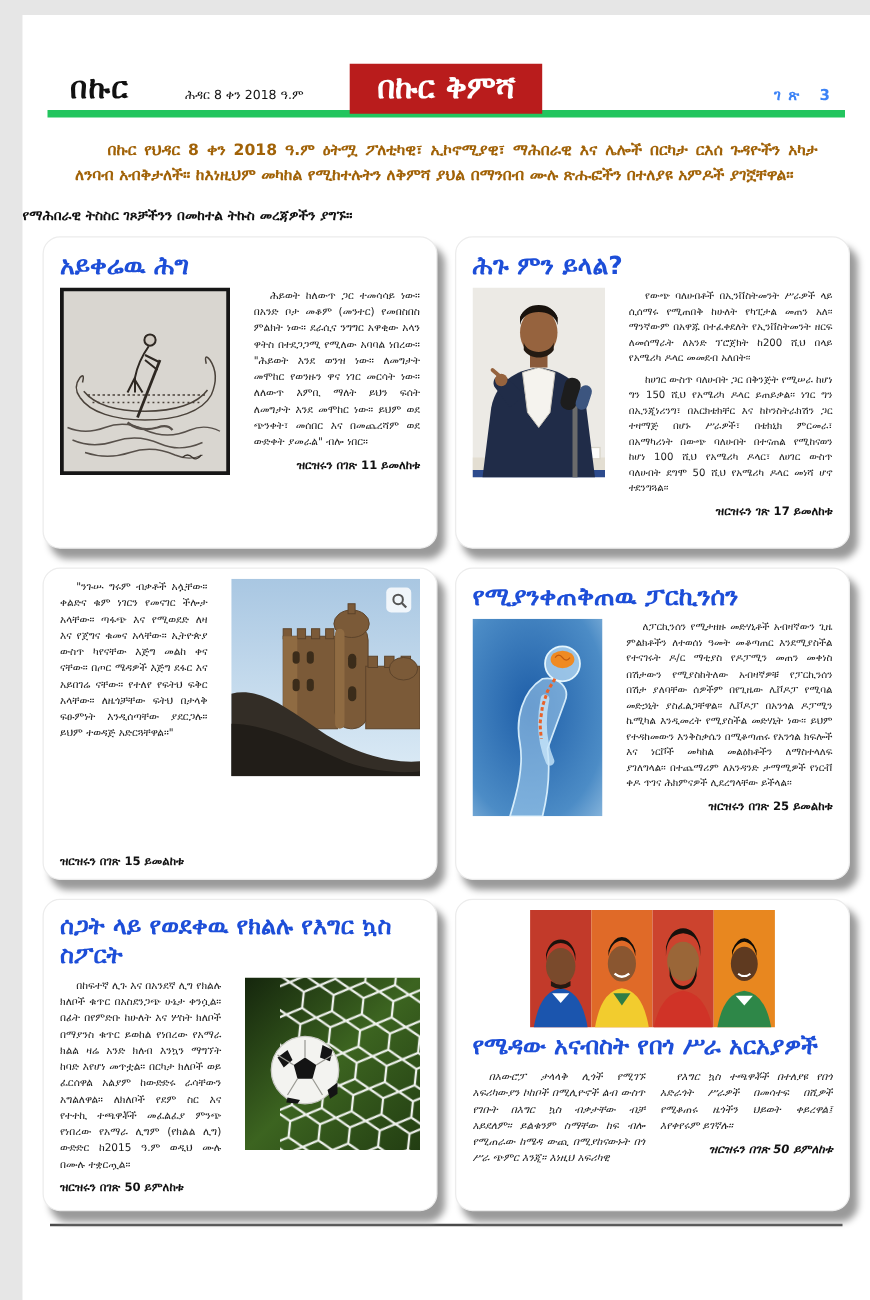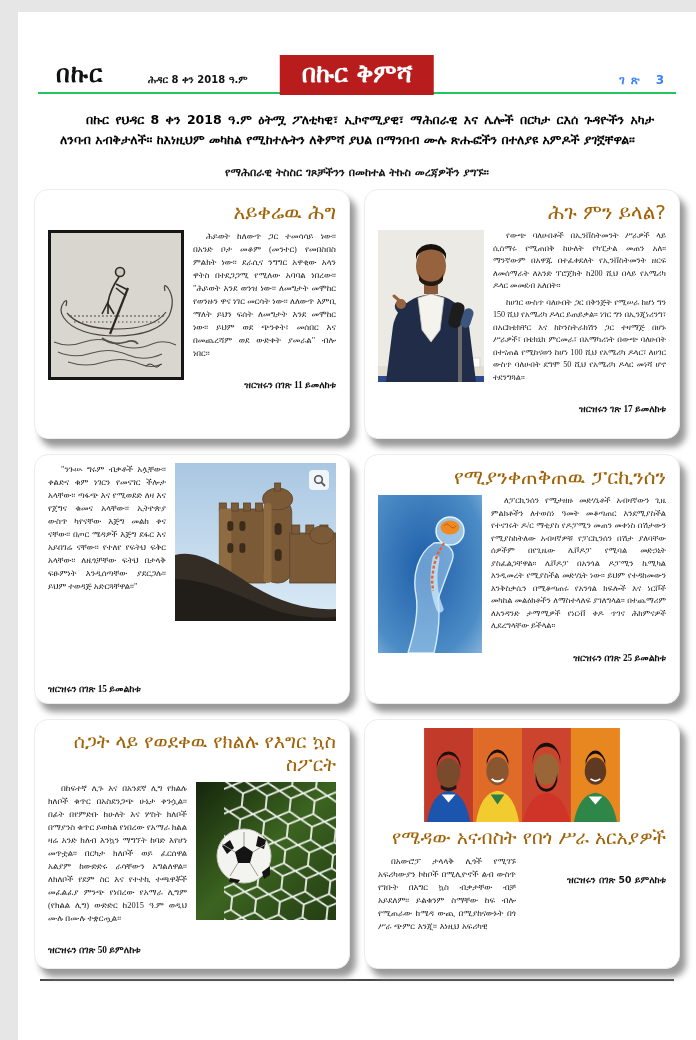--- a/index.html
+++ b/index.html
@@ -14,103 +14,103 @@
   .page {
     position:absolute; left:18px; top:12px;
     width:678px; height:1028px;
     background:#ffffff;
   }
   
   .masthead {
     position:relative;
     margin:10px 20px 0 20px;
     height:72px;
-    border-bottom:2px solid #22c55e;
+    border-bottom:6px solid #22c55e;
   }
   .logo {
     position:absolute; left:18px; bottom:4px;
     font-size:24px; font-weight:bold; color:#111;
     letter-spacing:1px;
   }
   .issue-date {
     position:absolute; left:110px; bottom:6px;
-    font-size:10px; font-weight:bold; color:#111;
+    font-size:10px; font-weight:normal; color:#111;
   }
   .banner {
     position:absolute; left:50%; transform:translateX(-50%); bottom:-3px;
     background:#b91c1c; color:#fff;
     font-size:25px; font-weight:bold;
     padding:4px 22px 6px 22px;
     white-space:nowrap;
   }
   .page-num {
     position:absolute; right:6px; bottom:5px;
     font-size:12px; font-weight:bold; color:#3b82f6;
     letter-spacing:6px;
   }
   
   .intro {
     margin:16px 42px 16px 42px;
-    font-size:12.5px; font-weight:bold; color:#000000;
+    font-size:12.5px; font-weight:bold; color:#a16207;
     text-align:justify; line-height:1.6;
     text-indent:26px;
   }
   .tagline {
     margin:8px 0 2px 0;
-    text-align:center;
+    text-align:left;
     font-size:11px; font-weight:bold; color:#111;
   }
   
   .grid {
     margin:10px 16px 0 16px;
     display:grid;
     grid-template-columns:1fr 1fr;
     grid-auto-rows:250px;
     column-gap:14px; row-gap:15px;
   }
   .card {
     background:#fff;
     border:1px solid #ececec;
     border-radius:14px;
     box-shadow:6px 8px 6px #9a9a9a;
     padding:8px 13px 8px 13px;
     overflow:hidden;
     display:flex; flex-direction:column;
   }
   .ctitle {
-    color:#a16207;
-    font-weight:normal;
+    color:#1d4ed8;
+    font-weight:bold;
     font-size:20px;
     line-height:1.2;
-    text-align:right;
+    text-align:left;
     margin:2px 0 6px 0;
   }
-  .crow { display:flex; gap:9px; flex:1; min-height:0;font-family:Liberation Serif, serif; }
+  .crow { display:flex; gap:19px; flex:1; min-height:0; }
   .imgbox { flex:none; position:relative; }
   .imgbox svg { display:block; }
   .btxt {
     flex:1; min-width:0;
     font-size:8.4px; line-height:1.55;
     color:#1d1d1d; text-align:justify;
   }
   .btxt p { margin:0 0 4px 0; text-indent:13px; }
   .cfoot {
     font-weight:bold; font-size:9.3px; color:#111;
-    margin-top:18px;
+    margin-top:6px;
   }
   .right { text-align:right; }
   .left-col { width:118px; flex:none; display:flex; flex-direction:column; }
   .magnifier {
     position:absolute; top:7px; right:7px;
     width:20px; height:20px; border-radius:4px;
     background:rgba(255,255,255,.82);
     display:flex; align-items:center; justify-content:center;
     font-size:11px; color:#555; cursor:pointer;
   }
-  .two-col { display:flex; gap:12px; flex:1; }
+  .two-col { display:flex; gap:12px; flex:1;font-style:italic; }
   .two-col .col { flex:1; min-width:0; }
   .bottom-rule {
     margin:10px 22px 0 22px;
     border-top:2px solid #4a4a4a;
   }
 </style>
 </head>
 <body>
 
 <div class="page">
@@ -349,20 +349,21 @@
           <path d="M165,38 Q167,27 175,26 Q183,27 185,38 L185,33 Q181,23 175,23 Q169,23 165,33 Z" fill="#120d08"></path>
           <path d="M170,52 q5,4 10,0" stroke="#fff" stroke-width="1.6" fill="none"></path>
         </svg>
       </div>
       <div class="ctitle" style="font-size:19px;margin-top:4px">የሜዳው አናብስት  የበጎ ሥራ አርአያዎች</div>
       <div class="two-col">
         <div class="col btxt">
           <p>በአውሮፓ ታላላቅ ሊጎች የሚገኙ አፍሪካውያን ኮከቦች በሚሊዮኖች ልብ ውስጥ የገቡት በእግር ኳስ ብቃታቸው ብቻ አይደለም። ይልቁንም ስማቸው ከፍ ብሎ የሚጠራው ከሜዳ ውጪ በሚያከናውኑት በጎ ሥራ ጭምር እንጂ። እነዚህ አፍሪካዊ</p>
         </div>
         <div class="col btxt">
+          <p>የእግር ኳስ ተጫዋቾች በተለያዩ የበጎ አድራጎት ሥራዎች በመሳተፍ በሺዎች የሚቆጠሩ ዜጎችን ህይወት ቀይረዋል፤ እየቀየሩም ይገኛሉ።</p>
           <div class="cfoot right">ዝርዝሩን በገጽ 50 ይምለከቱ</div>
         </div>
       </div>
     </div>
 
   </div>
 
   <div class="bottom-rule"></div>
 </div>
 

